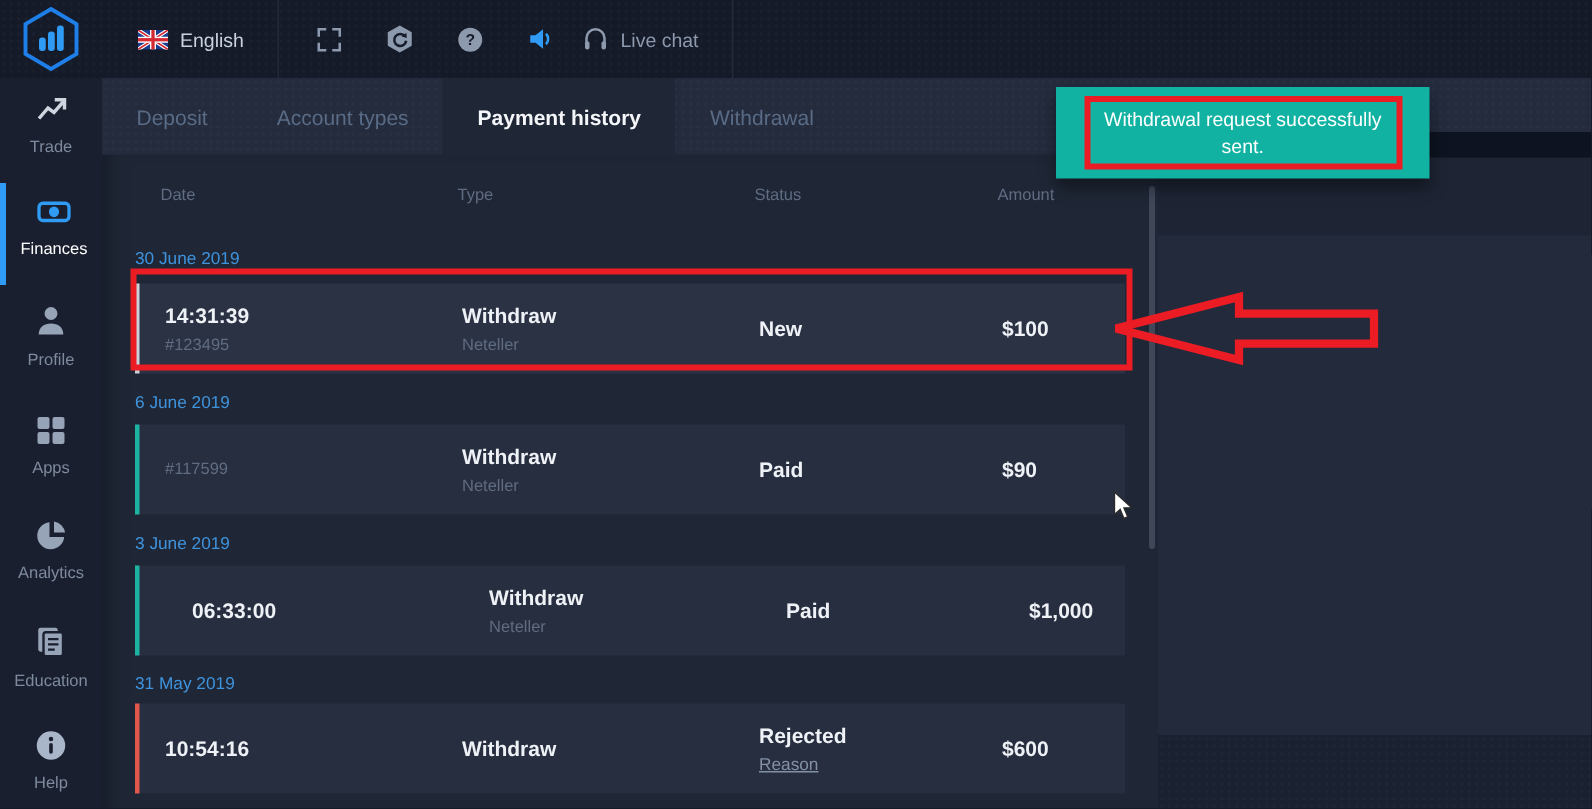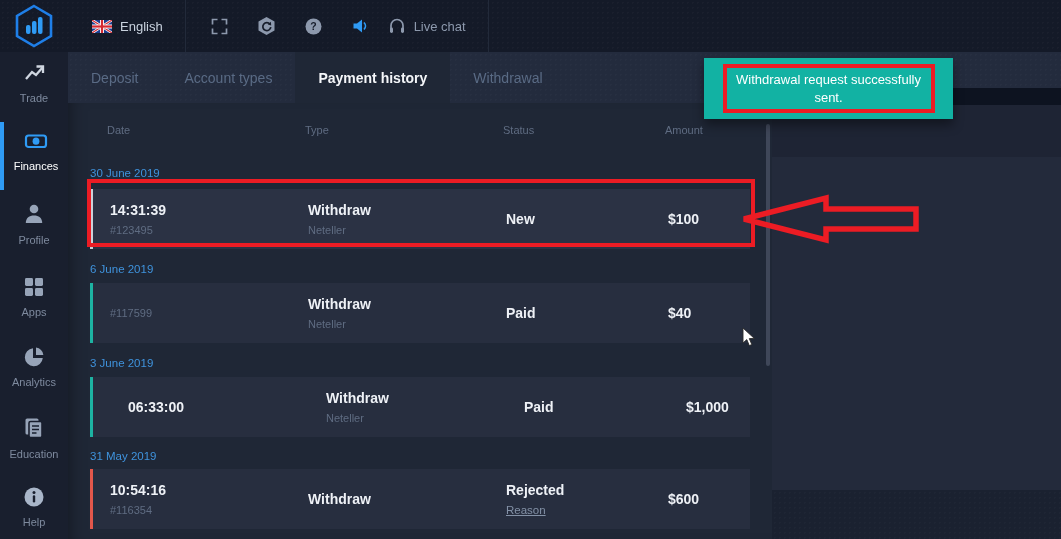--- a/index.html
+++ b/index.html
@@ -248,21 +248,21 @@
                           <span class="sub-txt">#117599</span>
           </div>
         <div class="cell">
             <span class="main-txt">Withdraw</span>
                           <span class="sub-txt">Neteller</span>
           </div>
         <div class="cell">
             <span class="main-txt">Paid</span>
           </div>
         <div class="cell">
-            <span class="main-txt">$40</span>
+            <span class="main-txt">$90</span>
           </div>
       </div>
     </div>
 
     <div class="group g3">
       <div class="glabel">3 June 2019</div>
       <div class="prow" style="border-left-color: rgb(29, 179, 162);">
         <div class="cell">
             <span class="main-txt">06:33:00</span>
           </div>
@@ -277,21 +277,20 @@
             <span class="main-txt">$1,000</span>
           </div>
       </div>
     </div>
 
     <div class="group g4">
       <div class="glabel">31 May 2019</div>
       <div class="prow" style="border-left-color: rgb(226, 87, 75);">
         <div class="cell">
             <span class="main-txt">10:54:16</span>
-                          <span class="sub-txt">#116354</span>
           </div>
         <div class="cell">
             <span class="main-txt">Withdraw</span>
           </div>
         <div class="cell">
             <span class="main-txt">Rejected</span>
                           <span class="reason">Reason</span>
           </div>
         <div class="cell">
             <span class="main-txt">$600</span>

